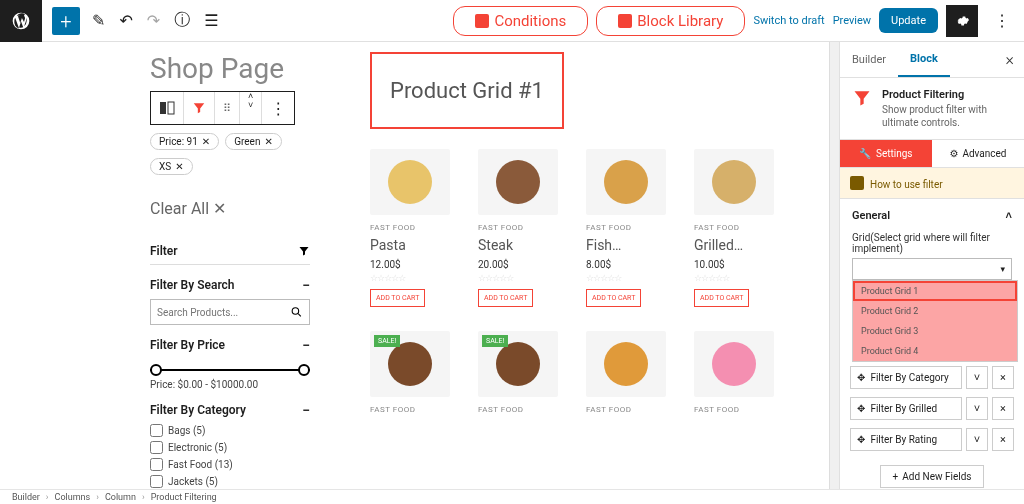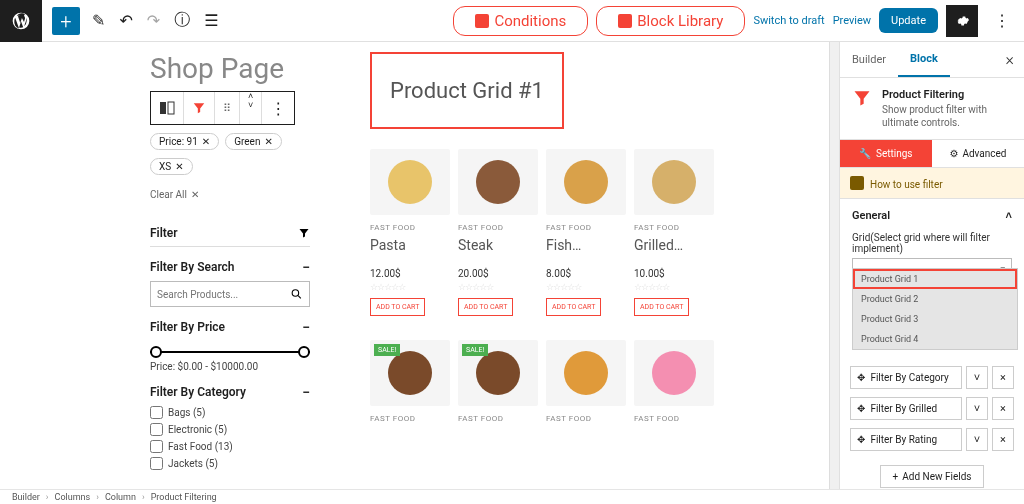--- a/index.html
+++ b/index.html
@@ -30,46 +30,46 @@
 
 .left-col { width: 160px; flex-shrink: 0; }
 .page-title { font-size: 28px; color: #888; font-weight: 400; margin-bottom: 6px; }
 .block-toolbar { border: 1px solid #1e1e1e; display: inline-flex; align-items: center; height: 34px; margin-bottom: 8px; }
 .block-toolbar > div { padding: 0 8px; height: 100%; display: flex; align-items: center; border-right: 1px solid #ddd; }
 .block-toolbar > div:last-child { border-right: none; }
 .block-toolbar .filter-ico svg { fill: #f44336; }
 .pill-row { display: flex; flex-wrap: wrap; gap: 6px; margin-bottom: 8px; }
 .pill { border: 1px solid #ccc; border-radius: 12px; padding: 2px 8px; font-size: 10px; display: inline-flex; align-items: center; gap: 4px; }
 .pill .x { font-size: 10px; }
-.clear-all { color: #666; font-size: 10px; display: inline-flex; gap: 4px; margin-bottom: 14px; }
+.clear-all { color: #666; font-size: 16px; display: inline-flex; gap: 4px; margin-bottom: 14px; margin-top: 16px; }
 .section-head { display: flex; align-items: center; justify-content: space-between; font-size: 12px; font-weight: 600; margin: 12px 0 6px; }
 .ic-sm { width: 12px; height: 12px; }
 .filter-title-row { border-bottom: 1px solid #ddd; padding-bottom: 6px; }
 .search-box { display: flex; border: 1px solid #bbb; align-items: center; padding: 5px 6px; margin-bottom: 8px; }
 .search-box input { border: none; flex: 1; font-size: 10px; outline: none; }
 .minus { font-size: 14px; font-weight: 600; }
 .range { position: relative; height: 10px; margin: 12px 0 4px; }
 .range .track { position: absolute; top: 4px; left: 0; right: 0; height: 2px; background: #000; }
 .range .knob { position: absolute; top: -1px; width: 12px; height: 12px; border: 2px solid #000; border-radius: 50%; background: #fff; }
 .price-txt { font-size: 10px; color: #444; margin-bottom: 10px; }
 .cat-list { list-style: none; font-size: 10px; color: #444; }
 .cat-list li { display: flex; align-items: center; gap: 5px; margin: 4px 0; }
 .cat-list input { margin: 0; }
 
 
 .prod-col { flex: 1; }
 .prod-heading-box { border: 2px solid #f44336; display: inline-block; padding: 24px 18px; margin-bottom: 20px; }
 .prod-heading { font-size: 22px; color: #555; font-weight: 400; }
-.prod-grid { display: grid; grid-template-columns: repeat(4, 80px); gap: 14px 8px; }
+.prod-grid { display: grid; grid-template-columns: repeat(4, 80px); gap: 14px 28px; }
 .prod { font-size: 9px; }
 .prod-img { width: 80px; height: 66px; background: #f5f5f5; border-radius: 2px; position: relative; display: flex; align-items: center; justify-content: center; margin-bottom: 8px; }
 .prod-shape { width: 44px; height: 44px; border-radius: 50%; }
 .sale-tag { position: absolute; top: 4px; left: 4px; background: #4caf50; color: #fff; font-size: 7px; padding: 2px 4px; }
 .prod-cat { color: #888; font-size: 8px; letter-spacing: 0.5px; margin-bottom: 5px; }
-.prod-name { font-size: 14px; color: #555; font-weight: 400; margin-bottom: 15px; white-space: nowrap; overflow: hidden; text-overflow: ellipsis; }
+.prod-name { font-size: 14px; color: #555; font-weight: 400; margin-bottom: 6px; white-space: nowrap; overflow: hidden; text-overflow: ellipsis; }
 .prod-price { font-size: 10px; color: #333; margin-bottom: 3px; }
 .prod-stars { color: #ddd; font-size: 9px; margin-bottom: 6px; letter-spacing: -1px; }
 .prod-cart { border: 1px solid #f44336; color: #f44336; font-size: 7px; padding: 4px 5px; display: inline-block; }
 
 
 .gutter { width: 10px; background: #f0f0f0; border-left: 1px solid #ddd; }
 
 
 .right-side { width: 185px; border-left: 1px solid #e0e0e0; display: flex; flex-direction: column; font-size: 11px; }
 .side-tabs { display: flex; border-bottom: 1px solid #e0e0e0; align-items: center; }
@@ -82,21 +82,21 @@
 .block-info .bi-txt .d { font-size: 10px; color: #666; line-height: 1.3; }
 .mode-tabs { display: flex; border-bottom: 1px solid #e0e0e0; }
 .mode-tab { flex: 1; padding: 8px; text-align: center; display: flex; align-items: center; justify-content: center; gap: 4px; font-size: 10px; }
 .mode-tab.active { background: #f44336; color: #fff; }
 .howto { background: #fff5e0; color: #7a5a00; padding: 8px 10px; font-size: 10px; display: flex; align-items: flex-end; gap: 6px; border-bottom: 1px solid #e0e0e0; }
 .howto .play { width: 14px; height: 14px; background: #7a5a00; border-radius: 2px; }
 .panel-head { display: flex; justify-content: space-between; padding: 10px 12px; font-weight: 600; font-size: 11px; }
 .grid-label { padding: 0 12px 4px; font-size: 10px; color: #333; }
 .dropdown-box { margin: 0 12px 4px; position: relative; }
 .dropdown-sel { border: 1px solid #bbb; height: 22px; display: flex; align-items: center; justify-content: flex-end; padding: 0 6px; }
-.dropdown-list { position: absolute; top: 10px; left: 0; right: -6px; background: #e5e5e5; border: 1px solid #ccc; z-index: 5; }
+.dropdown-list { position: absolute; top: 22px; left: 0; right: -6px; background: #fca5a5; border: 1px solid #ccc; z-index: 5; }
 .dropdown-list .opt { padding: 5px 8px; font-size: 9px; color: #555; }
 .dropdown-list .opt.highlight { outline: 2px solid #f44336; outline-offset: -2px; }
 .field-row { margin: 4px 10px; display: flex; gap: 4px; }
 .field-main { flex: 1; border: 1px solid #ccc; display: flex; align-items: center; padding: 5px 6px; gap: 5px; font-size: 10px; }
 .field-main .drag { font-size: 10px; }
 .field-sq { width: 22px; border: 1px solid #ccc; display: flex; align-items: center; justify-content: center; }
 .add-fields { margin: 10px auto 0; border: 1px solid #ccc; padding: 5px 12px; font-size: 10px; display: flex; align-items: center; gap: 4px; width: fit-content; }
 
 
 .breadcrumb { height: 15px; border-top: 1px solid #e5e5e5; display: flex; align-items: center; padding: 0 12px; font-size: 9px; color: #555; gap: 6px; }

